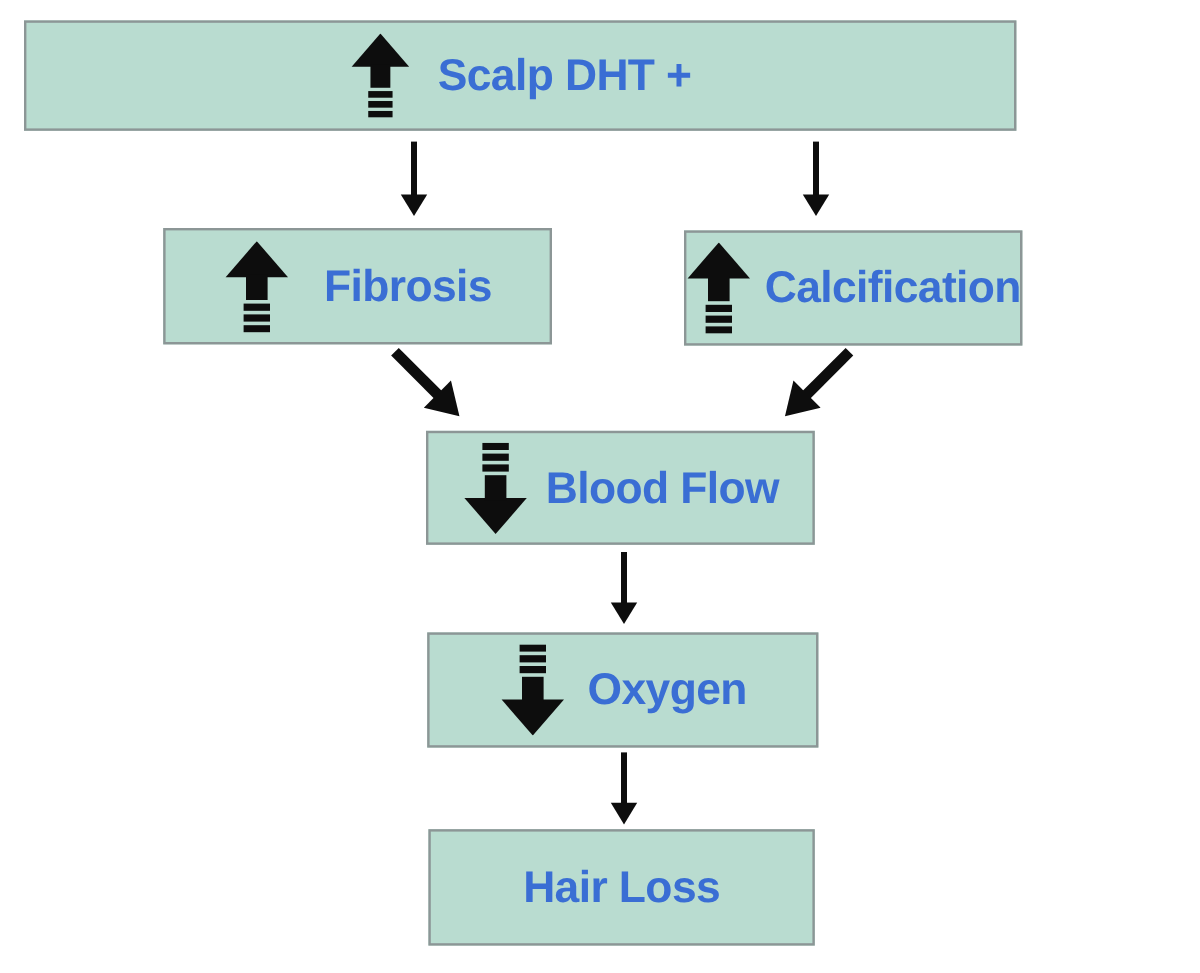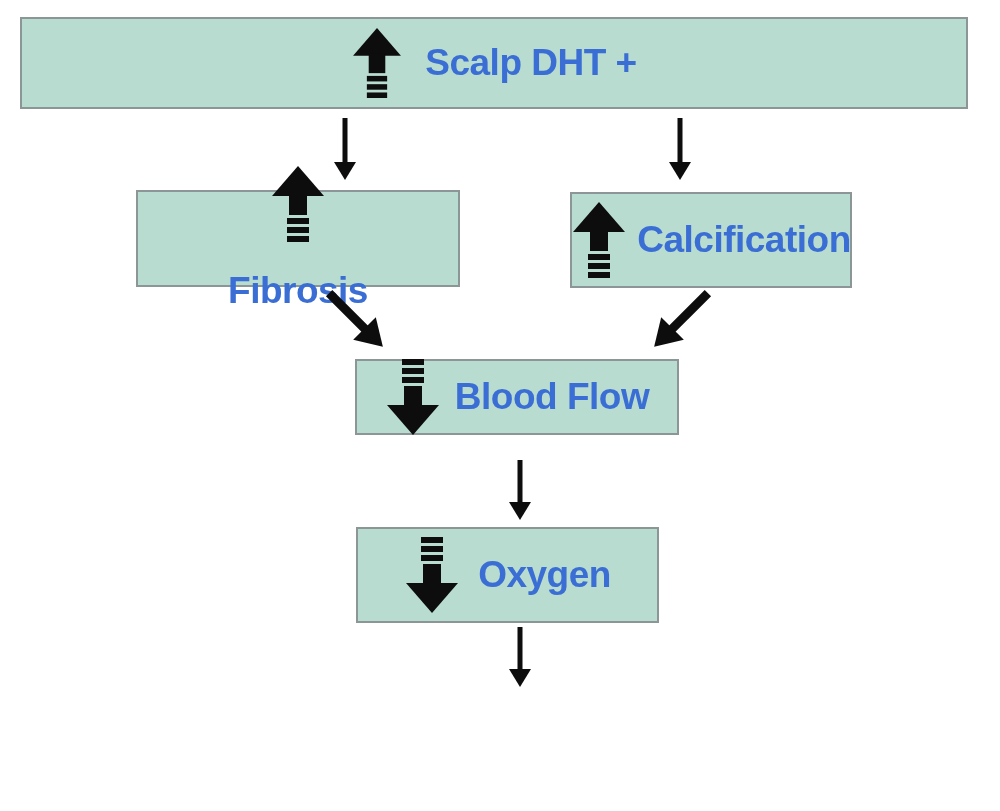--- a/index.html
+++ b/index.html
@@ -36,25 +36,25 @@
   }
   .trend-icon { display: flex; align-items: center; }
   .trend-icon svg { display: block; }
   .flip-v { transform: scaleY(-1); }
   .connector { position: absolute; }
   .connector svg { display: block; overflow: visible; }
   .rot-dr { transform: rotate(-45deg); transform-origin: 50% 50%; }
   .rot-dl { transform: rotate(45deg);  transform-origin: 50% 50%; }
 
   
-  #node-top          { left: 20px;  top: 17px;  width: 948px; height: 92px; gap: 24px; }
-  #node-fibrosis     { left: 136px; top: 190px; width: 324px; height: 97px; gap: 28px; flex-direction: column; }
+  #node-top          { left: 20px;  top: 17px;  width: 827px; height: 92px; gap: 24px; }
+  #node-fibrosis     { left: 136px; top: 190px; width: 324px; height: 97px; gap: 28px; }
   #node-calcification{ left: 570px; top: 192px; width: 282px; height: 96px; gap: 10px; }
-  #node-blood-flow   { left: 355px; top: 359px; width: 324px; height: 76px; gap: 14px; }
-  #node-oxygen       { left: 356px; top: 527px; width: 303px; height: 96px; gap: 18px; }
+  #node-blood-flow   { left: 355px; top: 359px; width: 324px; height: 95px; gap: 14px; }
+  #node-oxygen       { left: 356px; top: 527px; width: 326px; height: 96px; gap: 18px; }
   #node-hair-loss    { left: 357px; top: 691px; width: 322px; height: 97px; }
   .top-group { display: flex; align-items: center; gap: 22px; }
 
   
   #edge-top-fibrosis      { left: 332px; top: 118px; }
   #edge-top-calcification { left: 667px; top: 118px; }
   #edge-fibrosis-blood    { left: 339px; top: 282px; }
   #edge-calcification-blood { left: 664px; top: 282px; }
   #edge-blood-oxygen      { left: 507px; top: 460px; }
   #edge-oxygen-hairloss   { left: 507px; top: 627px; }
@@ -124,20 +124,23 @@
         <polygon points="28,0 54,30 2,30"></polygon>
         <rect x="19" y="28" width="18" height="21"></rect>
         <rect x="17" y="52" width="22" height="6"></rect>
         <rect x="17" y="61" width="22" height="6"></rect>
         <rect x="17" y="70" width="22" height="6"></rect>
       </svg>
     </span>
     <span class="node-label">Oxygen</span>
   </div>
 
+  <div class="node" id="node-hair-loss">
+    <span class="node-label">Hair Loss</span>
+  </div>
 
   <div class="connector" id="edge-top-fibrosis">
     <svg width="26" height="62" viewBox="0 0 26 62" xmlns="http://www.w3.org/2000/svg" fill="#0d0d0d">
       <rect x="10.5" y="0" width="5" height="46"></rect>
       <polygon points="13,62 2,44 24,44"></polygon>
     </svg>
   </div>
 
   <div class="connector" id="edge-top-calcification">
     <svg width="26" height="62" viewBox="0 0 26 62" xmlns="http://www.w3.org/2000/svg" fill="#0d0d0d">

